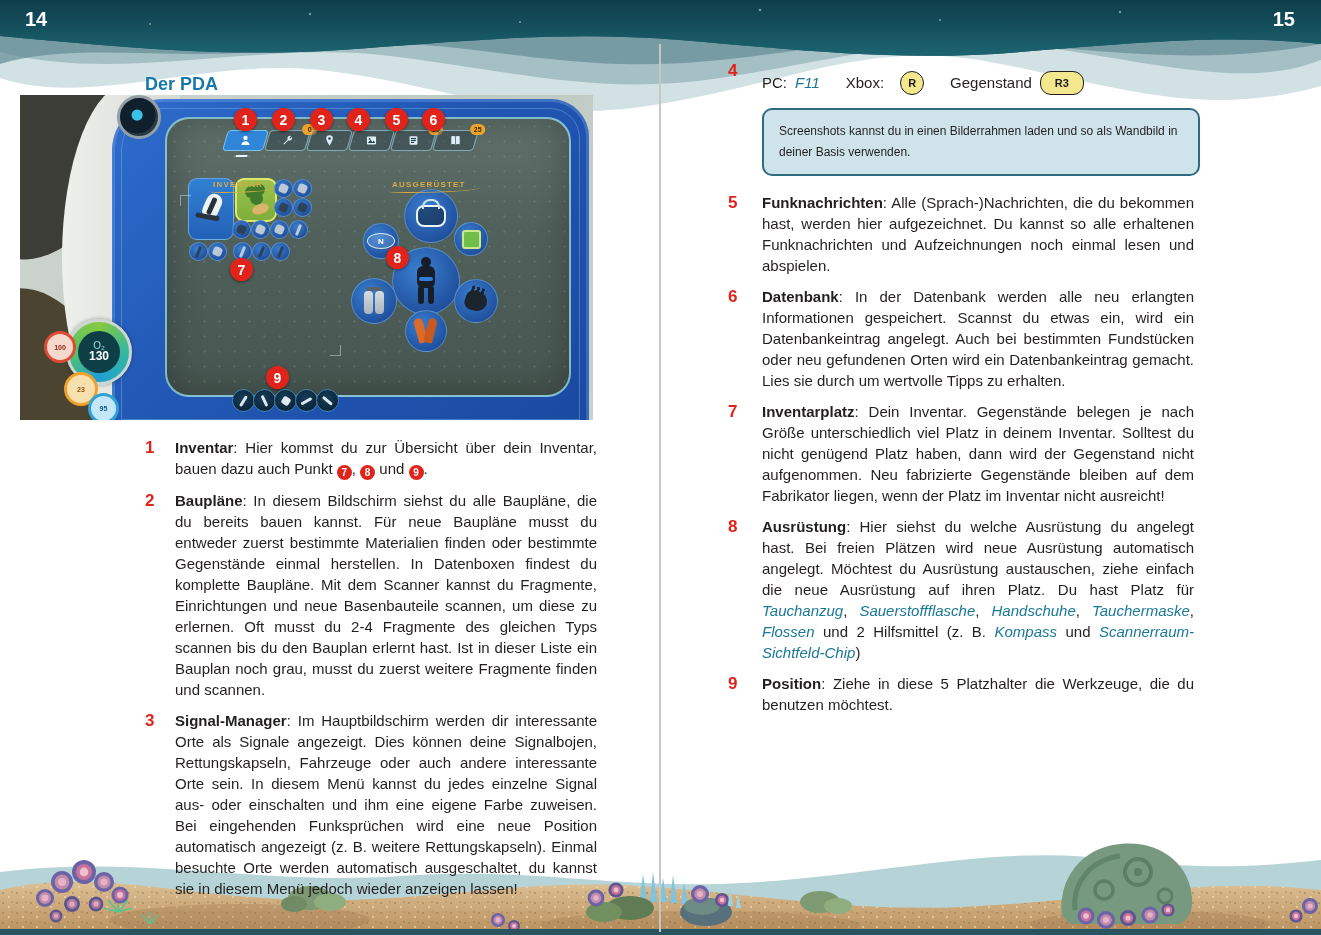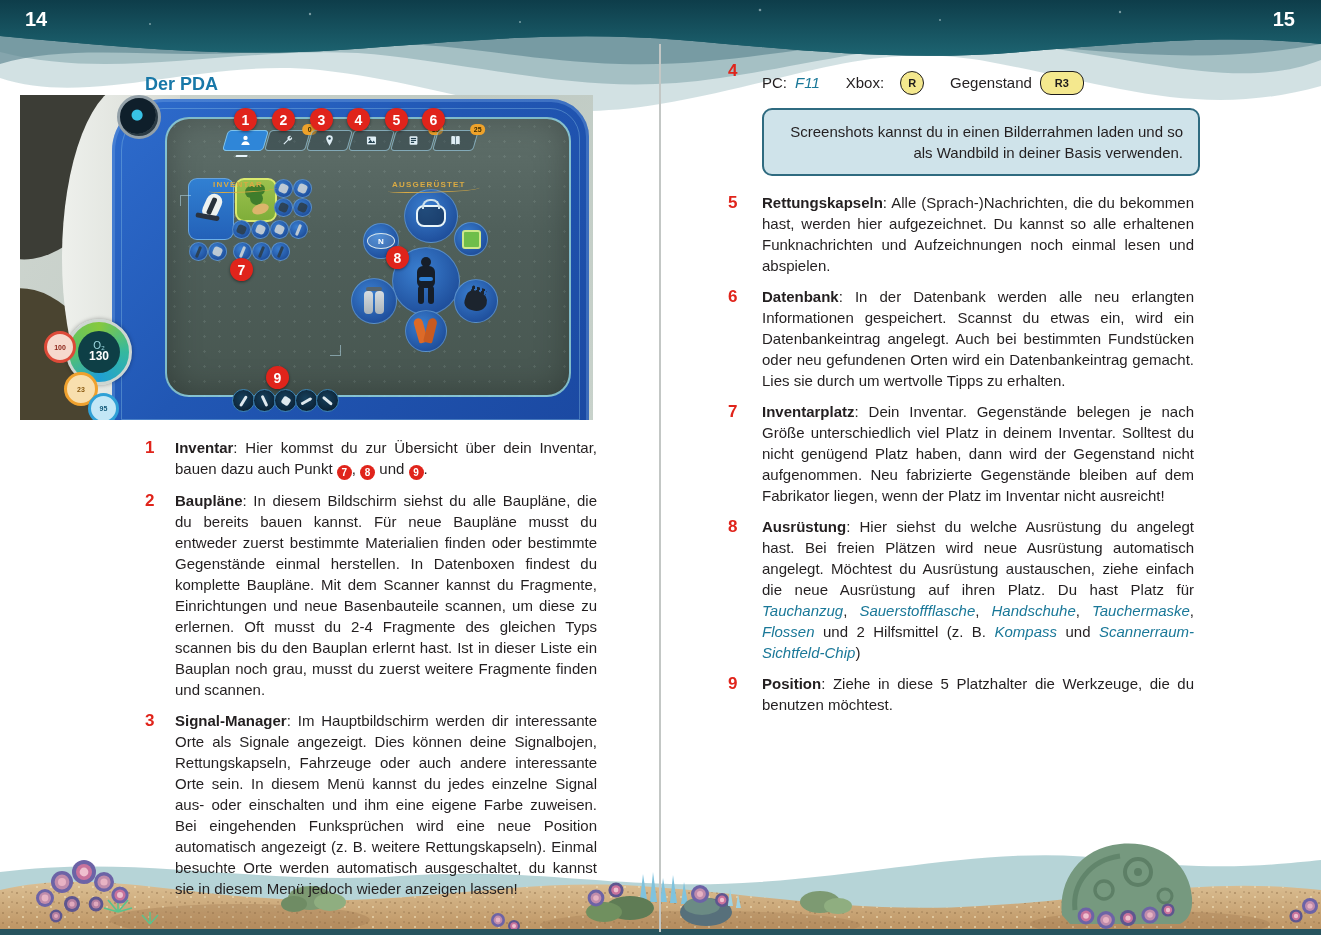--- a/index.html
+++ b/index.html
@@ -33,21 +33,21 @@
   .key-round,.key-pill{display:inline-flex;align-items:center;justify-content:center;
       background:#f4e88e;border:1.6px solid #1e1c1d;color:#1e1c1d;font-weight:bold;font-size:11px;}
   .key-round{width:22px;height:22px;border-radius:50%;}
   .key-pill{height:22px;min-width:30px;border-radius:11px;padding:0 6px;}
   .ksp{display:inline-block;width:26px;}
   .ksp2{display:inline-block;width:8px;}
 
   
   #info-box{margin:12px 0 16px 0;width:438px;box-sizing:border-box;background:#cfe3ea;
             border:2px solid #2f6b80;border-radius:10px;padding:11px 15px;}
-  #info-box p{margin:0 0 9px 0;font-size:15px;line-height:21px;text-align:right;}
+  #info-box p{margin:0 0 9px 0;font-size:12px;line-height:21px;}
   #info-box p:last-child{margin-bottom:0;}
 
   
   #pda-figure{position:absolute;left:20px;top:95px;width:573px;height:325px;overflow:hidden;
               background:linear-gradient(120deg,#cfd6d0,#bec9c2 60%,#c8d2cb);z-index:3;}
   .blob{position:absolute;border-radius:50%;}
   #arm-top{left:-45px;top:-60px;width:150px;height:230px;background:#3c3d36;transform:rotate(24deg);}
   #arm-bottom{left:-55px;top:190px;width:150px;height:230px;background:#4a4430;transform:rotate(-18deg);}
   #casing{position:absolute;left:42px;top:-12px;width:118px;height:350px;
           background:linear-gradient(90deg,#eef0ec,#d6dad3);
@@ -417,21 +417,21 @@
         <span class="key-pill">R3</span>
       </p>
       <div id="info-box">
         <p>Screenshots kannst du in einen Bilderrahmen laden und so als Wandbild in deiner Basis verwenden.</p>
       </div>
     </div>
   </div>
 
   <div class="item">
     <span class="inum">5</span>
-    <p class="ibody"><b>Rettungskapseln</b><span>: Alle (Sprach-)Nachrichten, die du bekommen hast, werden hier aufgezeichnet. Du kannst so alle erhaltenen Funknachrichten und Aufzeichnungen noch einmal lesen und abspielen.</span></p>
+    <p class="ibody"><b>Funknachrichten</b><span>: Alle (Sprach-)Nachrichten, die du bekommen hast, werden hier aufgezeichnet. Du kannst so alle erhaltenen Funknachrichten und Aufzeichnungen noch einmal lesen und abspielen.</span></p>
   </div>
   <div class="item">
     <span class="inum">6</span>
     <p class="ibody"><b>Datenbank</b><span>: In der Datenbank werden alle neu erlangten Informationen gespeichert. Scannst du etwas ein, wird ein Datenbankeintrag angelegt. Auch bei bestimmten Fundstücken oder neu gefundenen Orten wird ein Datenbankeintrag gemacht. Lies sie durch um wertvolle Tipps zu erhalten.</span></p>
   </div>
   <div class="item">
     <span class="inum">7</span>
     <p class="ibody"><b>Inventarplatz</b><span>: Dein Inventar. Gegenstände belegen je nach Größe unterschiedlich viel Platz in deinem Inventar. Solltest du nicht genügend Platz haben, dann wird der Gegenstand nicht aufgenommen. Neu fabrizierte Gegenstände bleiben auf dem Fabrikator liegen, wenn der Platz im Inventar nicht ausreicht!</span></p>
   </div>
   <div class="item">

